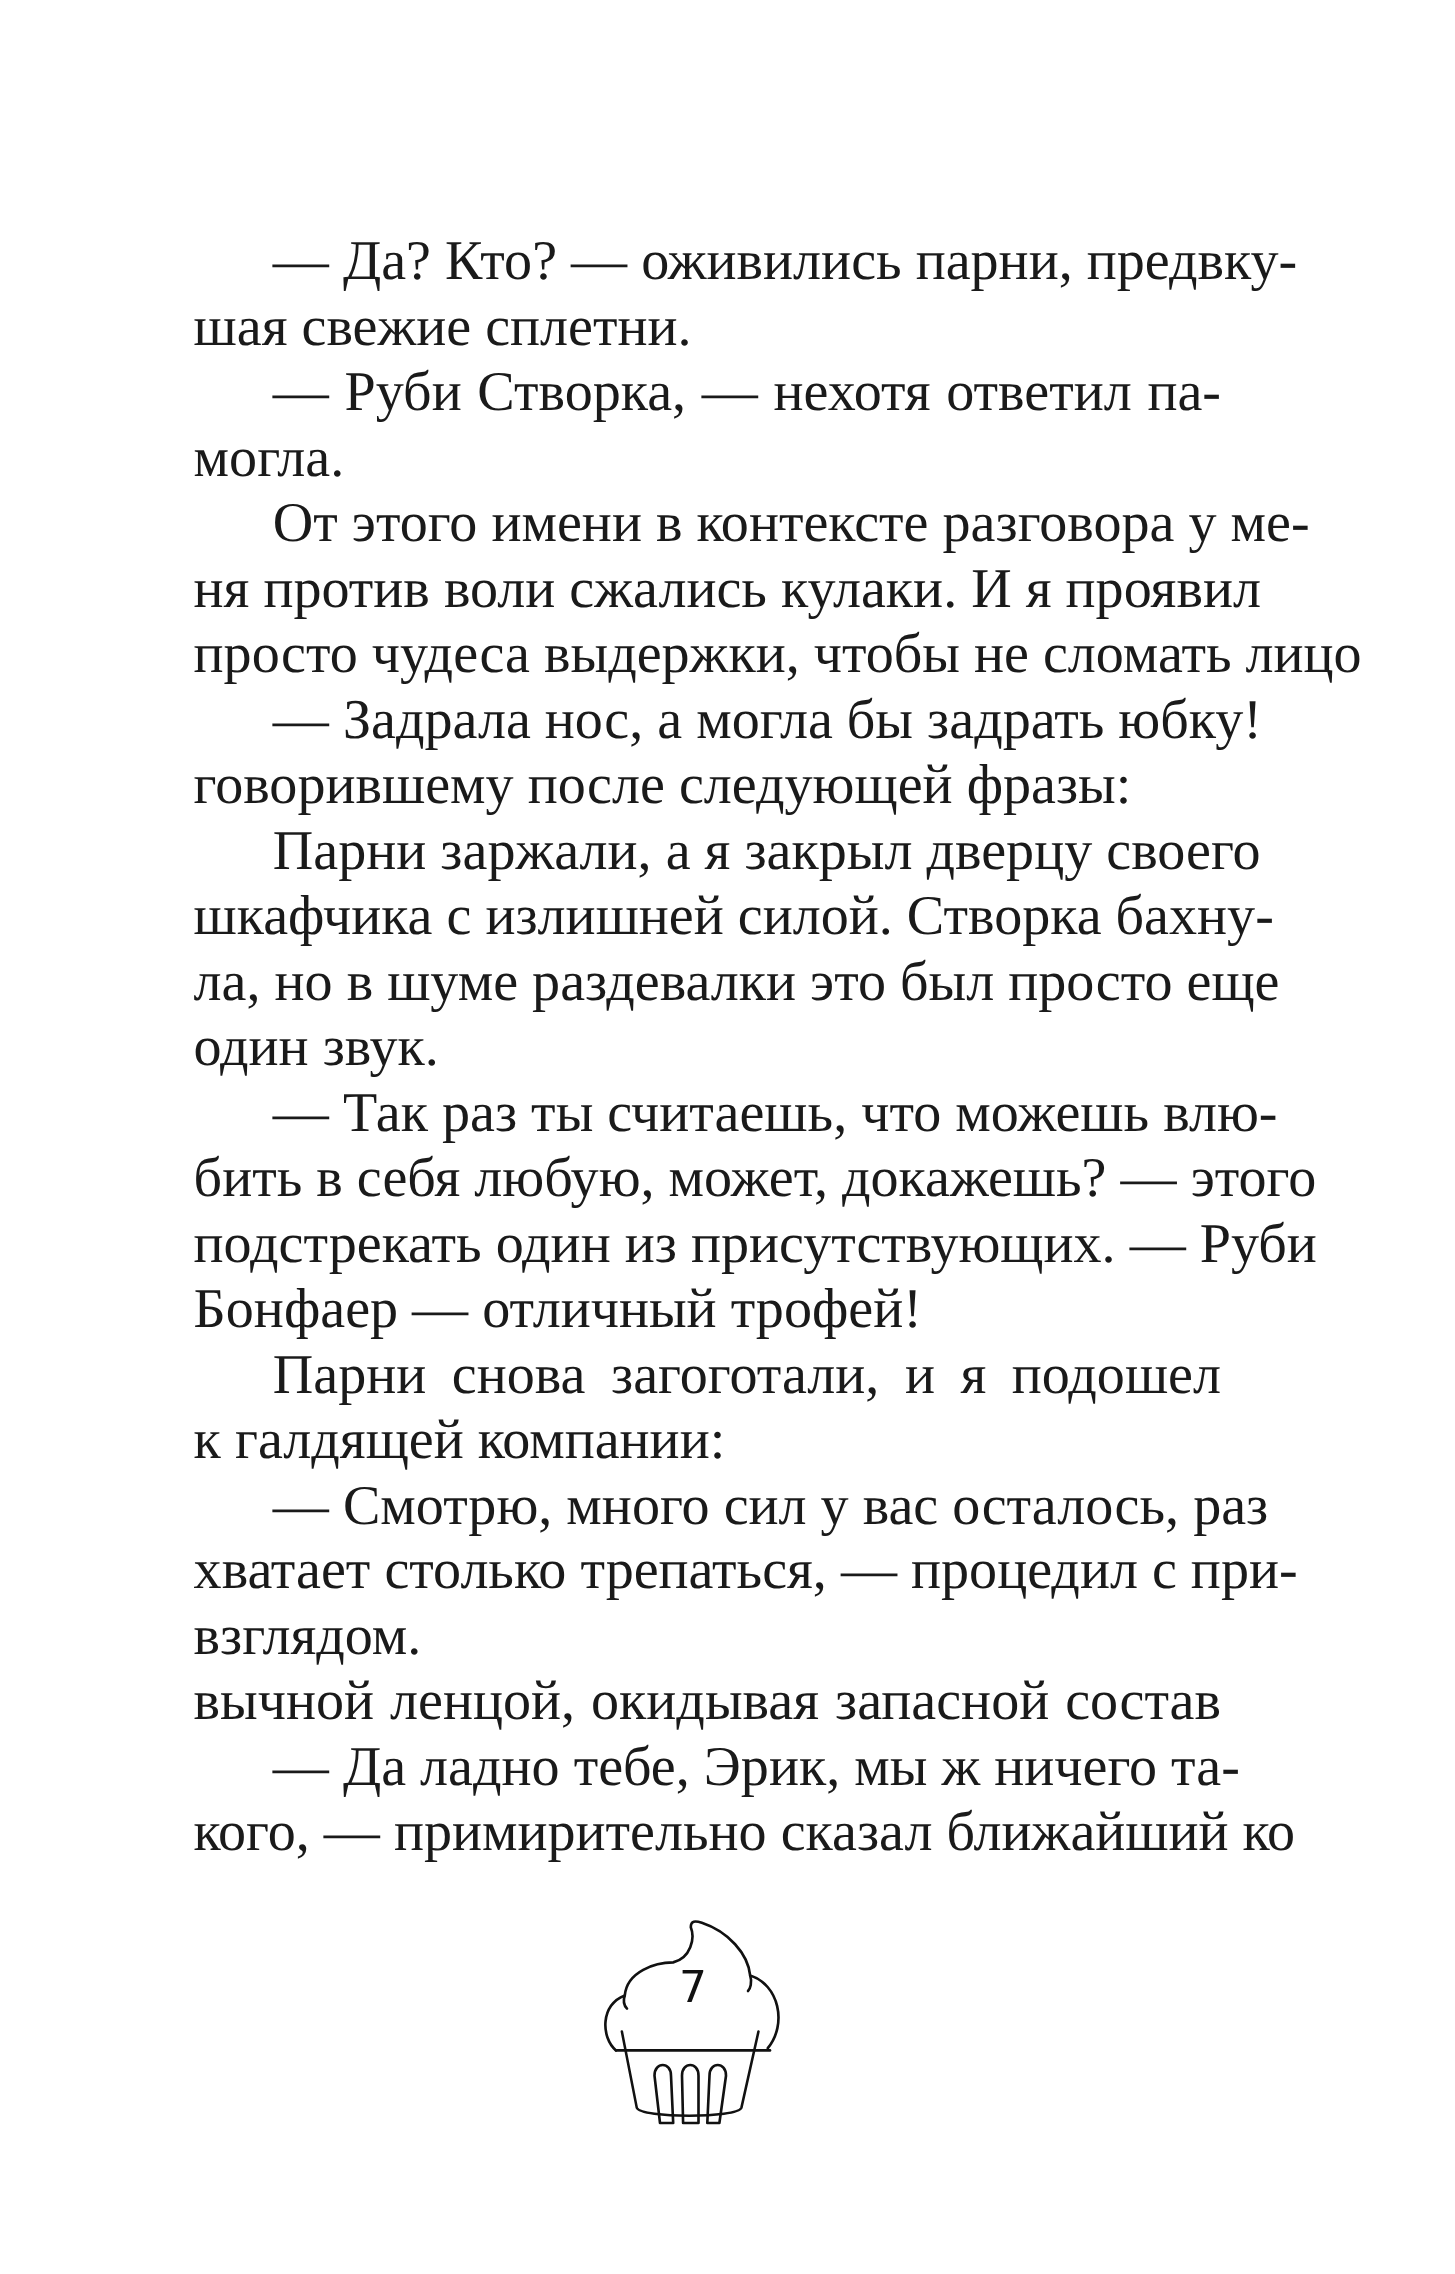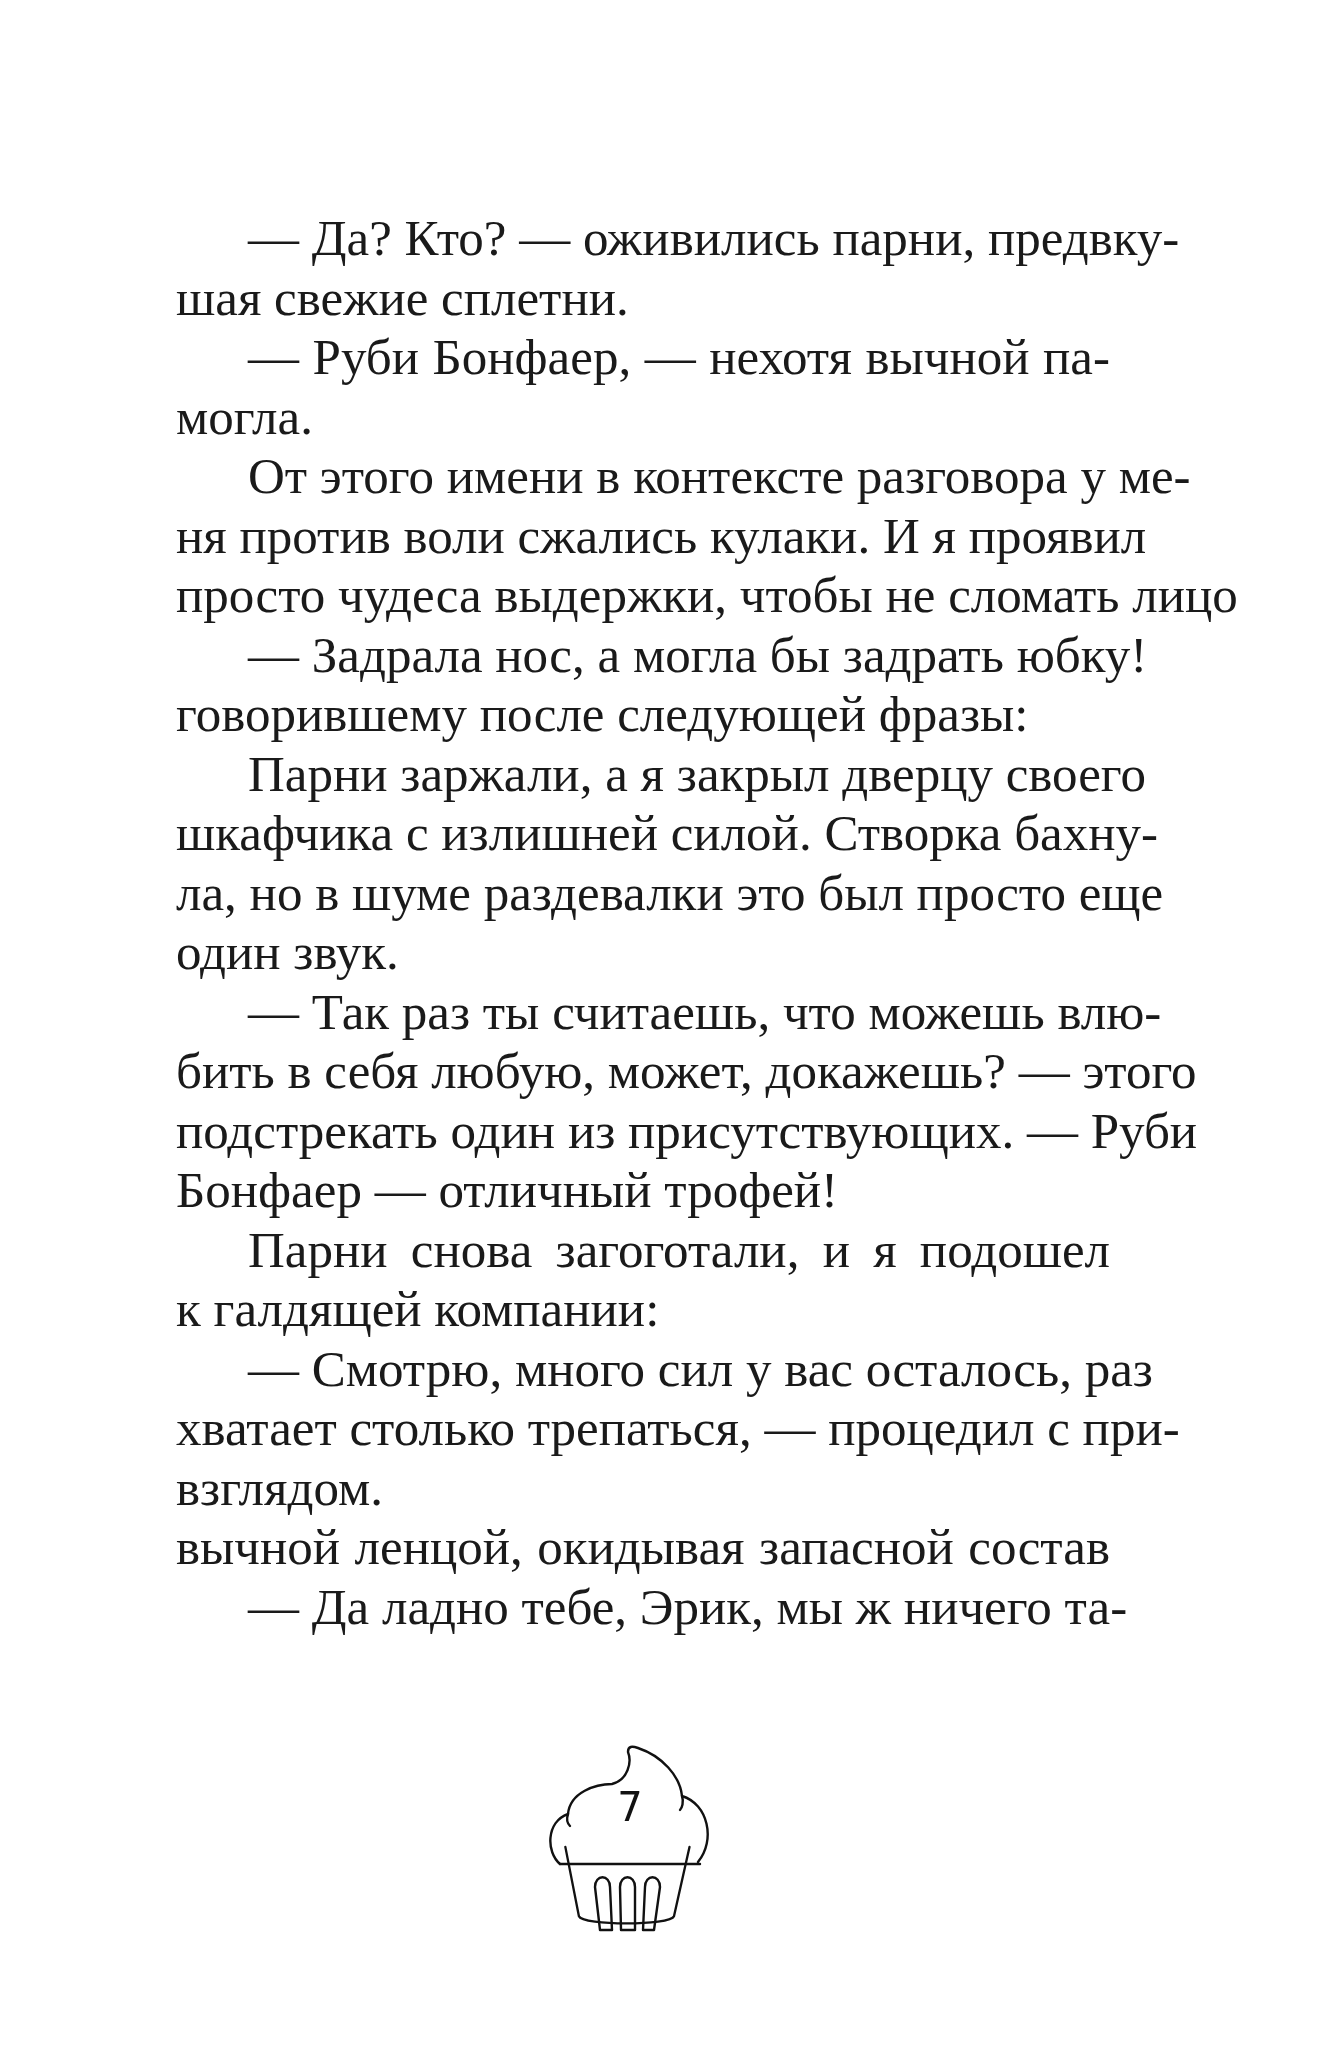--- a/index.html
+++ b/index.html
@@ -17,21 +17,21 @@
     position:absolute; left:0; width:100%; top:62px; text-align:center;
     font-family:"DejaVu Sans", sans-serif; font-size:40px; color:#111;
   }
 </style>
 </head>
 <body>
 
 <div class="page-text" id="text">
     <span class="line indent">— Да? Кто? — оживились парни, предвку-</span>
     <span class="line last">шая свежие сплетни.</span>
-    <span class="line indent">— Руби Бонфаер, — нехотя вычной па-</span>
+    <span class="line indent">— Руби Створка, — нехотя ответил па-</span>
     <span class="line last">могла.</span>
     <span class="line indent">От этого имени в контексте разговора у ме-</span>
     <span class="line">ня против воли сжались кулаки. И я проявил</span>
     <span class="line">просто чудеса выдержки, чтобы не сломать лицо</span>
     <span class="line indent last">— Задрала нос, а могла бы задрать юбку!</span>
     <span class="line last">говорившему после следующей фразы:</span>
     <span class="line indent">Парни заржали, а я закрыл дверцу своего</span>
     <span class="line">шкафчика с излишней силой. Створка бахну-</span>
     <span class="line">ла, но в шуме раздевалки это был просто еще</span>
     <span class="line last">один звук.</span>
@@ -39,20 +39,21 @@
     <span class="line">бить в себя любую, может, докажешь? — этого</span>
     <span class="line">подстрекать один из присутствующих. — Руби</span>
     <span class="line last">Бонфаер — отличный трофей!</span>
     <span class="line indent">Парни снова загоготали, и я подошел</span>
     <span class="line last">к галдящей компании:</span>
     <span class="line indent">— Смотрю, много сил у вас осталось, раз</span>
     <span class="line">хватает столько трепаться, — процедил с при-</span>
     <span class="line last">взглядом.</span>
     <span class="line">вычной ленцой, окидывая запасной состав</span>
     <span class="line indent">— Да ладно тебе, Эрик, мы ж ничего та-</span>
+    <span class="line">кого, — примирительно сказал ближайший ко</span>
   </div>
 
 <div class="cupcake">
   <svg width="180" height="210" viewBox="0 0 180 210">
     <g fill="none" stroke="#111" stroke-width="2.4" stroke-linecap="round" stroke-linejoin="round">
       <path d="M20 142 C6 130 6 100 28 92 C30 70 56 62 72 62 C88 58 92 40 88 30 C88 24 92 24 98 26 C122 34 140 54 142 74 C168 82 176 118 158 140"></path>
       <path d="M28 92 C26 98 28 102 30 104"></path>
       <path d="M142 74 C144 80 142 86 140 88"></path>
       <line x1="20" y1="142" x2="160" y2="142"></line>
       <path d="M22 142 L36 215 C40 225 130 225 134 215 L150 142" transform="translate(4,-10) scale(0.97,0.95)"></path>

